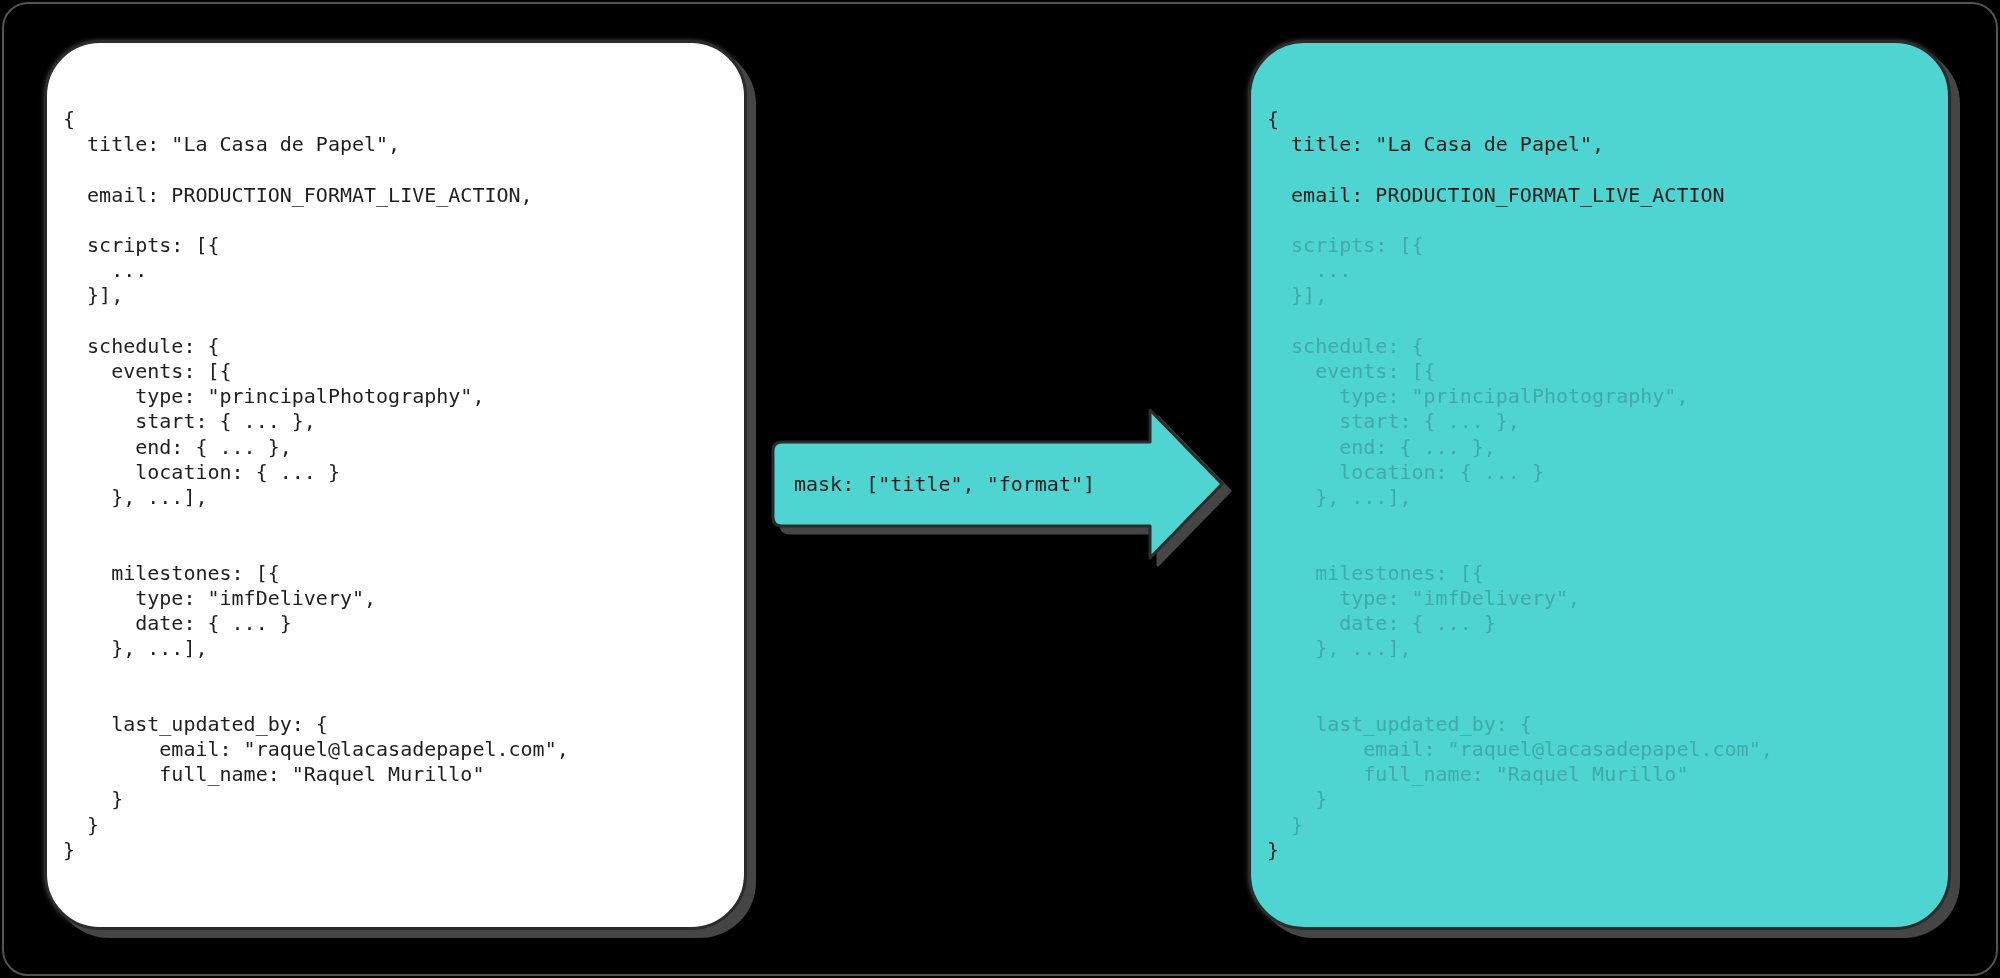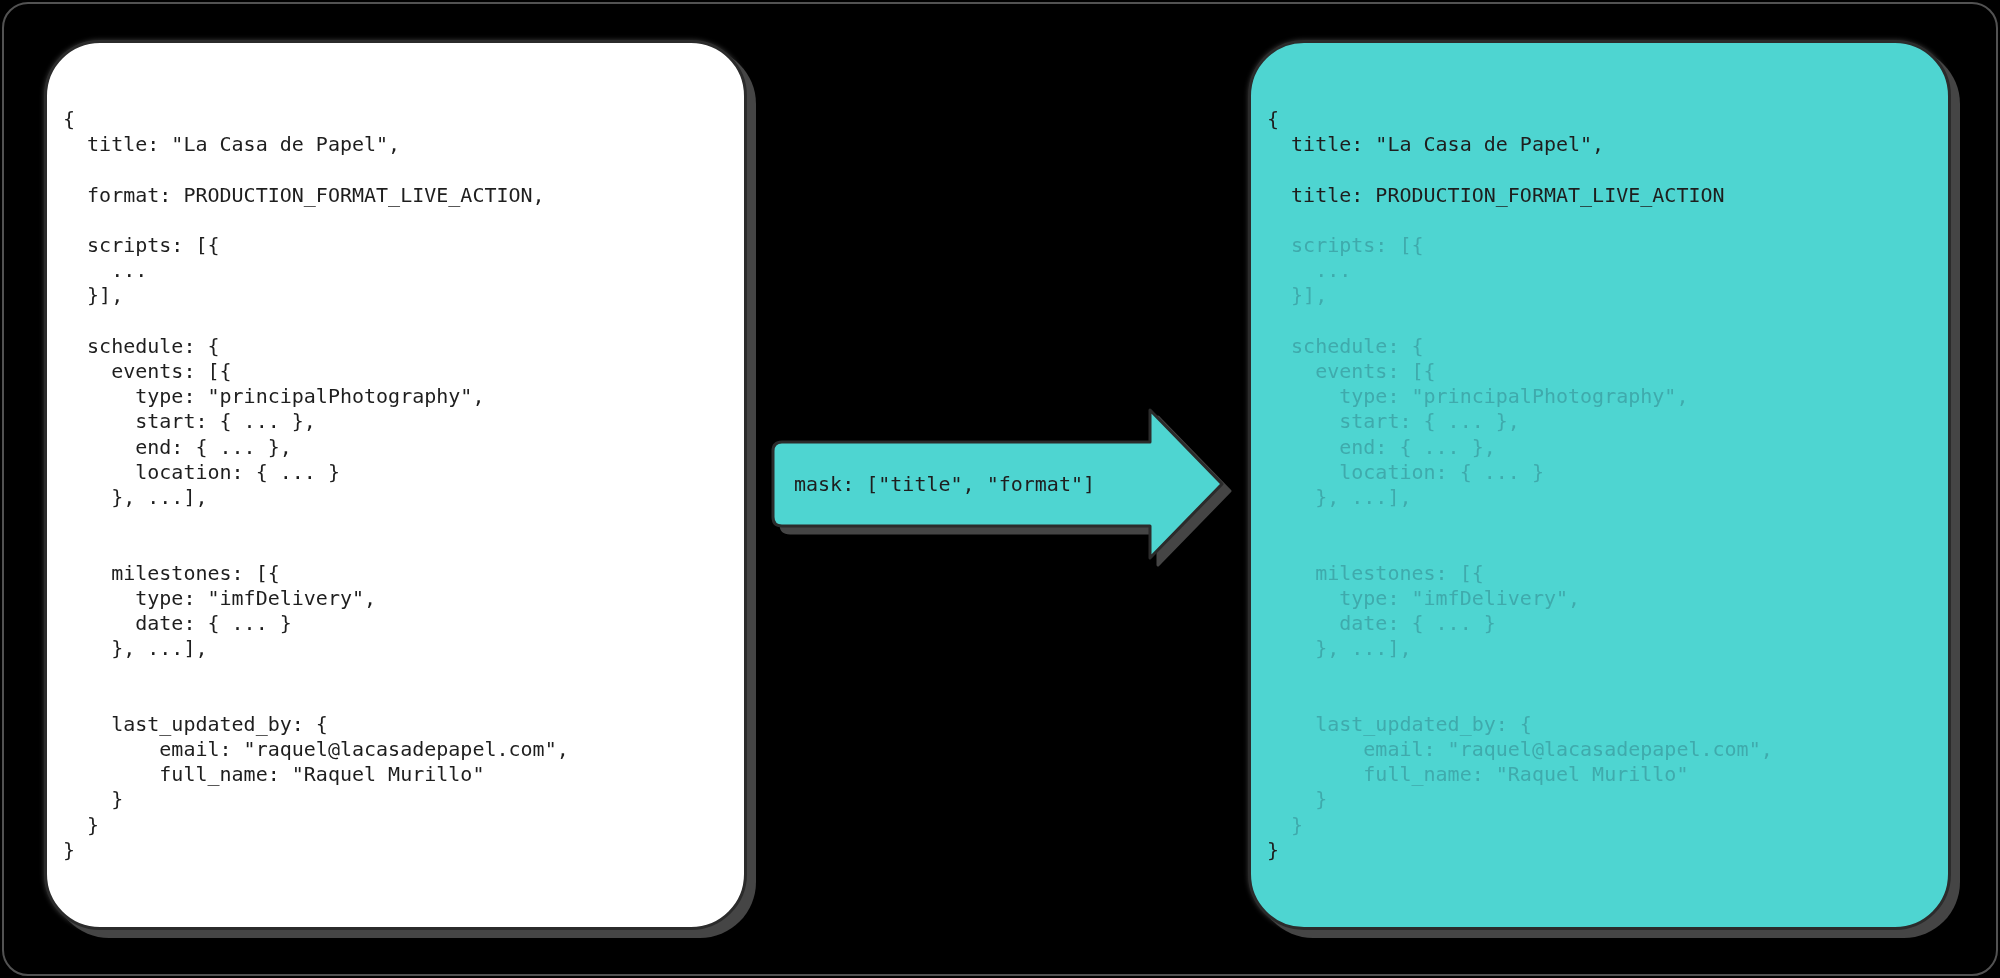--- a/index.html
+++ b/index.html
@@ -82,21 +82,21 @@
 </head>
 <body>
 
 <div class="canvas-frame"></div>
 
 <div class="panel left">
   <div class="code">
       <div class="code-line">{</div>
       <div class="code-line">  title: "La Casa de Papel",</div>
       <div class="code-line"> </div>
-      <div class="code-line">  format: PRODUCTION_FORMAT_LIVE_ACTION,</div>
+      <div class="code-line">  email: PRODUCTION_FORMAT_LIVE_ACTION,</div>
       <div class="code-line"> </div>
       <div class="code-line">  scripts: [{</div>
       <div class="code-line">    ...</div>
       <div class="code-line">  }],</div>
       <div class="code-line"> </div>
       <div class="code-line">  schedule: {</div>
       <div class="code-line">    events: [{</div>
       <div class="code-line">      type: "principalPhotography",</div>
       <div class="code-line">      start: { ... },</div>
       <div class="code-line">      end: { ... },</div>
@@ -124,21 +124,21 @@
     <path d="M12 36 H380 V4 L452 78 L380 152 V120 H12 Q3 120 3 111 V45 Q3 36 12 36 Z" fill="var(--teal)" stroke="var(--panel-border)" stroke-width="3" stroke-linejoin="round"></path>
   </svg>
   <div class="arrow-label">mask: ["title", "format"]</div>
 </div>
 
 <div class="panel right">
   <div class="code">
       <div class="code-line">{</div>
       <div class="code-line">  title: "La Casa de Papel",</div>
       <div class="code-line dim"> </div>
-      <div class="code-line">  title: PRODUCTION_FORMAT_LIVE_ACTION</div>
+      <div class="code-line">  email: PRODUCTION_FORMAT_LIVE_ACTION</div>
       <div class="code-line dim"> </div>
       <div class="code-line dim">  scripts: [{</div>
       <div class="code-line dim">    ...</div>
       <div class="code-line dim">  }],</div>
       <div class="code-line dim"> </div>
       <div class="code-line dim">  schedule: {</div>
       <div class="code-line dim">    events: [{</div>
       <div class="code-line dim">      type: "principalPhotography",</div>
       <div class="code-line dim">      start: { ... },</div>
       <div class="code-line dim">      end: { ... },</div>

